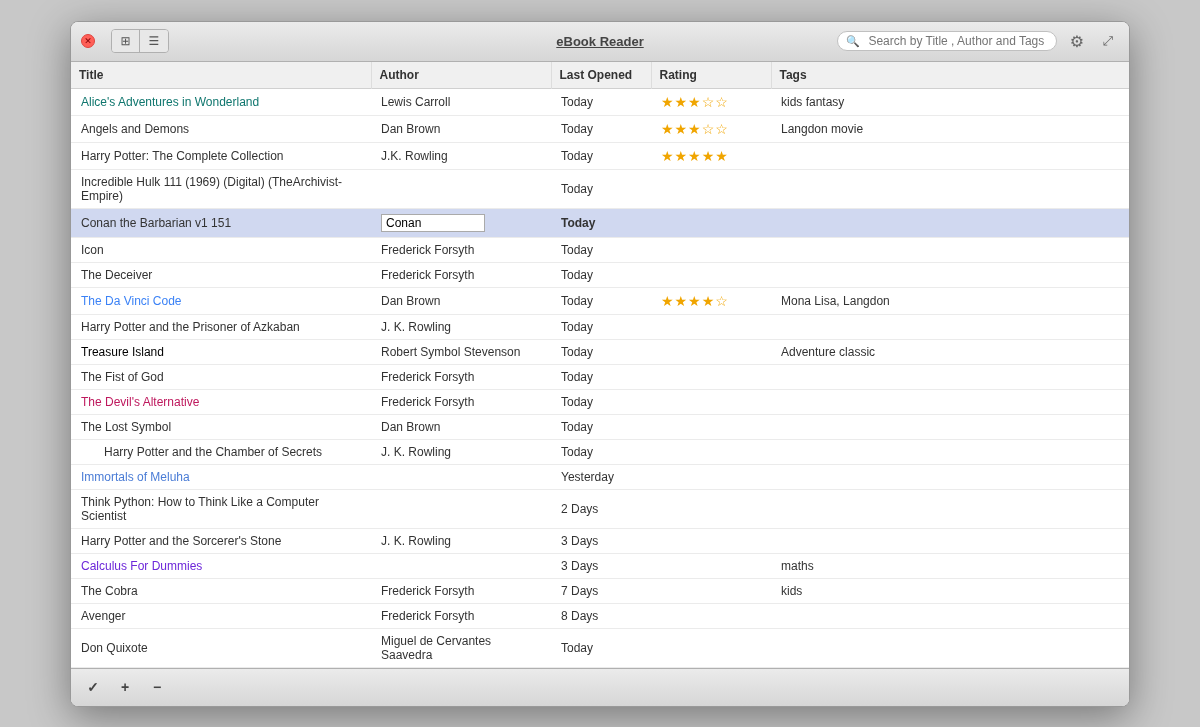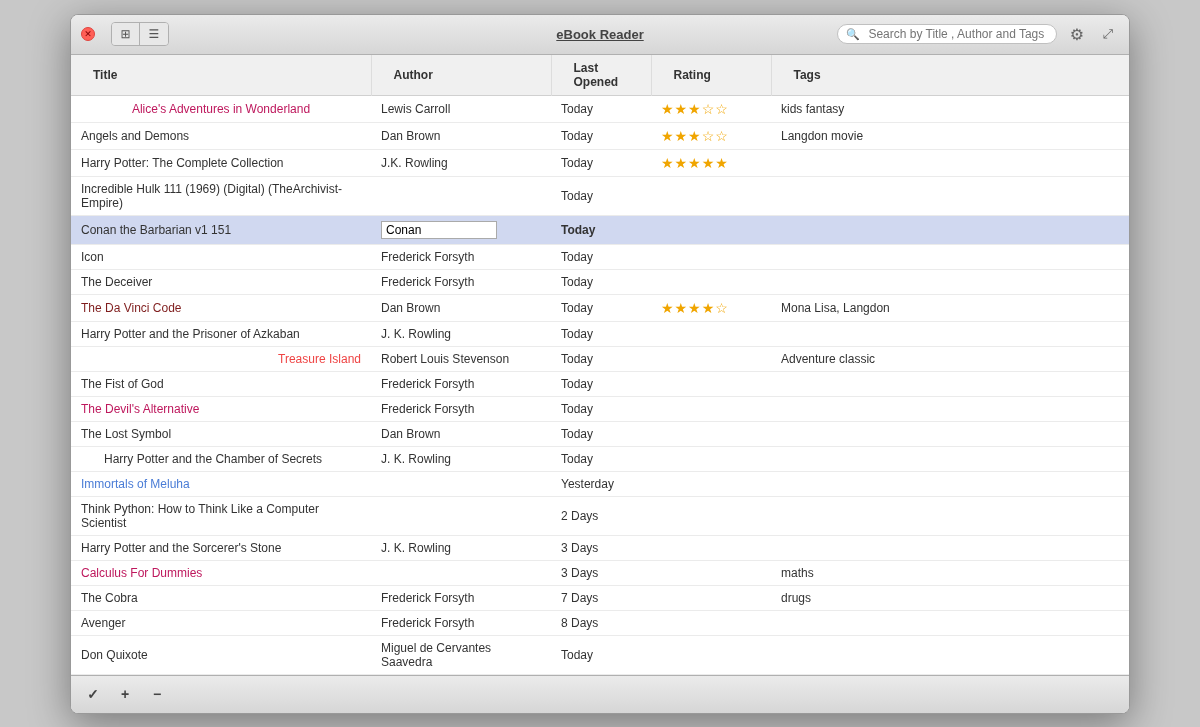--- a/index.html
+++ b/index.html
@@ -133,21 +133,21 @@
     table {
       width: 100%;
       border-collapse: collapse;
     }
     thead tr {
       background: #f0f0f0;
       border-bottom: 1px solid #d0d0d0;
     }
     thead th {
       text-align: left;
-      padding: 6px 22px;
+      padding: 6px 8px;
       font-weight: 600;
       color: #333;
       font-size: 12px;
       border-right: 1px solid #ddd;
     }
     thead th:last-child { border-right: none; }
     tbody tr {
       border-bottom: 1px solid #ebebeb;
     }
     tbody tr.selected {
@@ -165,21 +165,21 @@
     .col-tags { width: auto; }
     .stars {
       color: #f0a500;
       font-size: 14px;
       letter-spacing: 1px;
     }
     .author-input {
       border: 1px solid #aaa;
       padding: 1px 4px;
       font-size: 12px;
-      width: 116px;
+      width: 104px;
       outline: none;
     }
     .footer {
       background: linear-gradient(to bottom, #ebebeb, #d6d6d6);
       height: 38px;
       display: flex;
       align-items: center;
       padding: 0 12px;
       gap: 12px;
       border-top: 1px solid #b0b0b0;
@@ -226,21 +226,21 @@
         <tr>
           <th class="col-title">Title</th>
           <th class="col-author">Author</th>
           <th class="col-last">Last Opened</th>
           <th class="col-rating">Rating</th>
           <th class="col-tags">Tags</th>
         </tr>
       </thead>
       <tbody id="table-body">
       <tr>
-            <td style="color: #be185d; text-align: center;">Alice's Adventures in Wonderland</td>
+            <td style="color: #0f766e;">Alice's Adventures in Wonderland</td>
             <td>Lewis Carroll</td>
             <td>Today</td>
             <td><span class="stars">★★★☆☆</span></td>
             <td>kids fantasy</td>
           </tr>
           <tr>
             <td style="color: rgb(51, 51, 51);">Angels and Demons</td>
             <td>Dan Brown</td>
             <td>Today</td>
             <td><span class="stars">★★★☆☆</span></td>
@@ -275,36 +275,36 @@
             <td></td>
           </tr>
           <tr>
             <td style="color: rgb(51, 51, 51);">The Deceiver</td>
             <td>Frederick Forsyth</td>
             <td>Today</td>
             <td></td>
             <td></td>
           </tr>
           <tr>
-            <td style="color: #7f1d1d; margin-top: 46px;">The Da Vinci Code</td>
+            <td style="color: #3b82f6; margin-top: 46px;">The Da Vinci Code</td>
             <td>Dan Brown</td>
             <td>Today</td>
             <td><span class="stars">★★★★☆</span></td>
             <td>Mona Lisa, Langdon</td>
           </tr>
           <tr>
             <td style="color: rgb(51, 51, 51);">Harry Potter and the Prisoner of Azkaban</td>
             <td>J. K. Rowling</td>
             <td>Today</td>
             <td></td>
             <td></td>
           </tr>
           <tr>
-            <td style="color: #ef4444; text-align: right;">Treasure Island</td>
-            <td>Robert Louis Stevenson</td>
+            <td style="color: #000000;">Treasure Island</td>
+            <td>Robert Symbol Stevenson</td>
             <td>Today</td>
             <td></td>
             <td>Adventure classic</td>
           </tr>
           <tr>
             <td style="color: rgb(51, 51, 51);">The Fist of God</td>
             <td>Frederick Forsyth</td>
             <td>Today</td>
             <td></td>
             <td></td>
@@ -345,32 +345,32 @@
             <td></td>
           </tr>
           <tr>
             <td style="color: rgb(51, 51, 51);">Harry Potter and the Sorcerer's Stone</td>
             <td>J. K. Rowling</td>
             <td>3 Days</td>
             <td></td>
             <td></td>
           </tr>
           <tr>
-            <td style="color: #be185d; margin-left: 29px;">Calculus For Dummies</td>
+            <td style="color: #6d28d9; margin-left: 29px;">Calculus For Dummies</td>
             <td></td>
             <td>3 Days</td>
             <td></td>
             <td>maths</td>
           </tr>
           <tr>
             <td style="color: rgb(51, 51, 51);">The Cobra</td>
             <td>Frederick Forsyth</td>
             <td>7 Days</td>
             <td></td>
-            <td>drugs</td>
+            <td>kids</td>
           </tr>
           <tr>
             <td style="color: rgb(51, 51, 51);">Avenger</td>
             <td>Frederick Forsyth</td>
             <td>8 Days</td>
             <td></td>
             <td></td>
           </tr>
           <tr>
             <td style="color: rgb(51, 51, 51);">Don Quixote</td>

